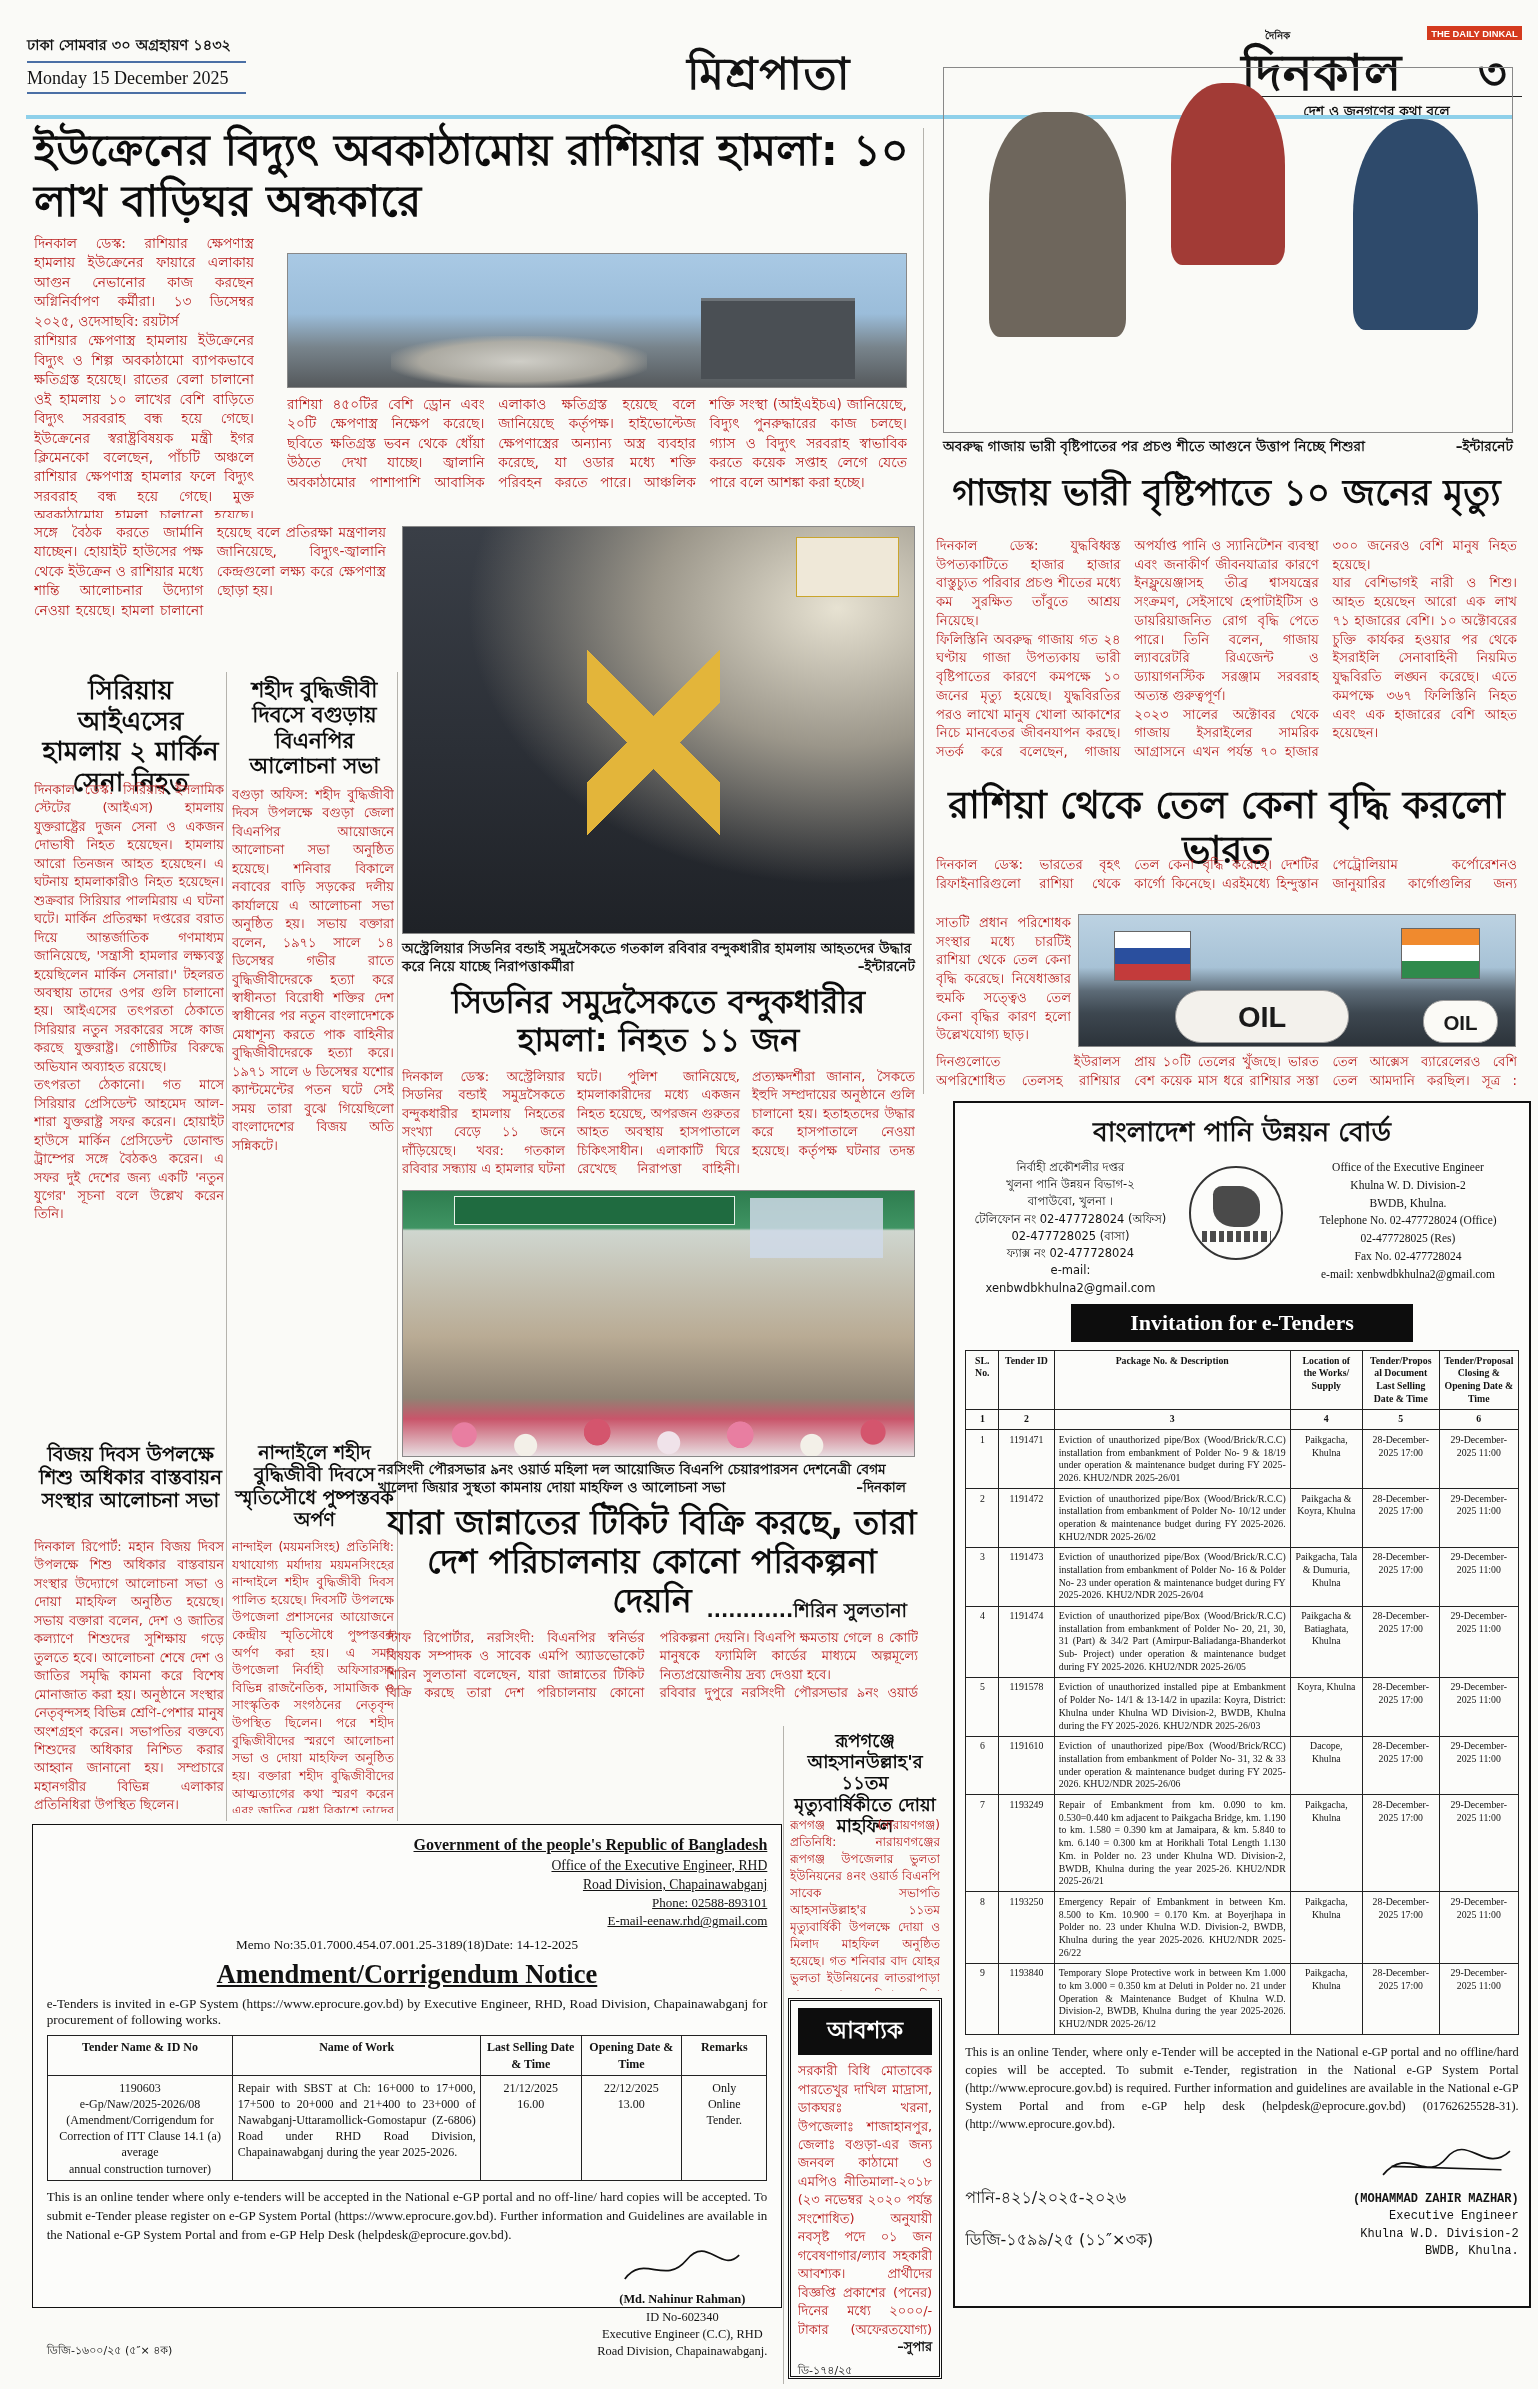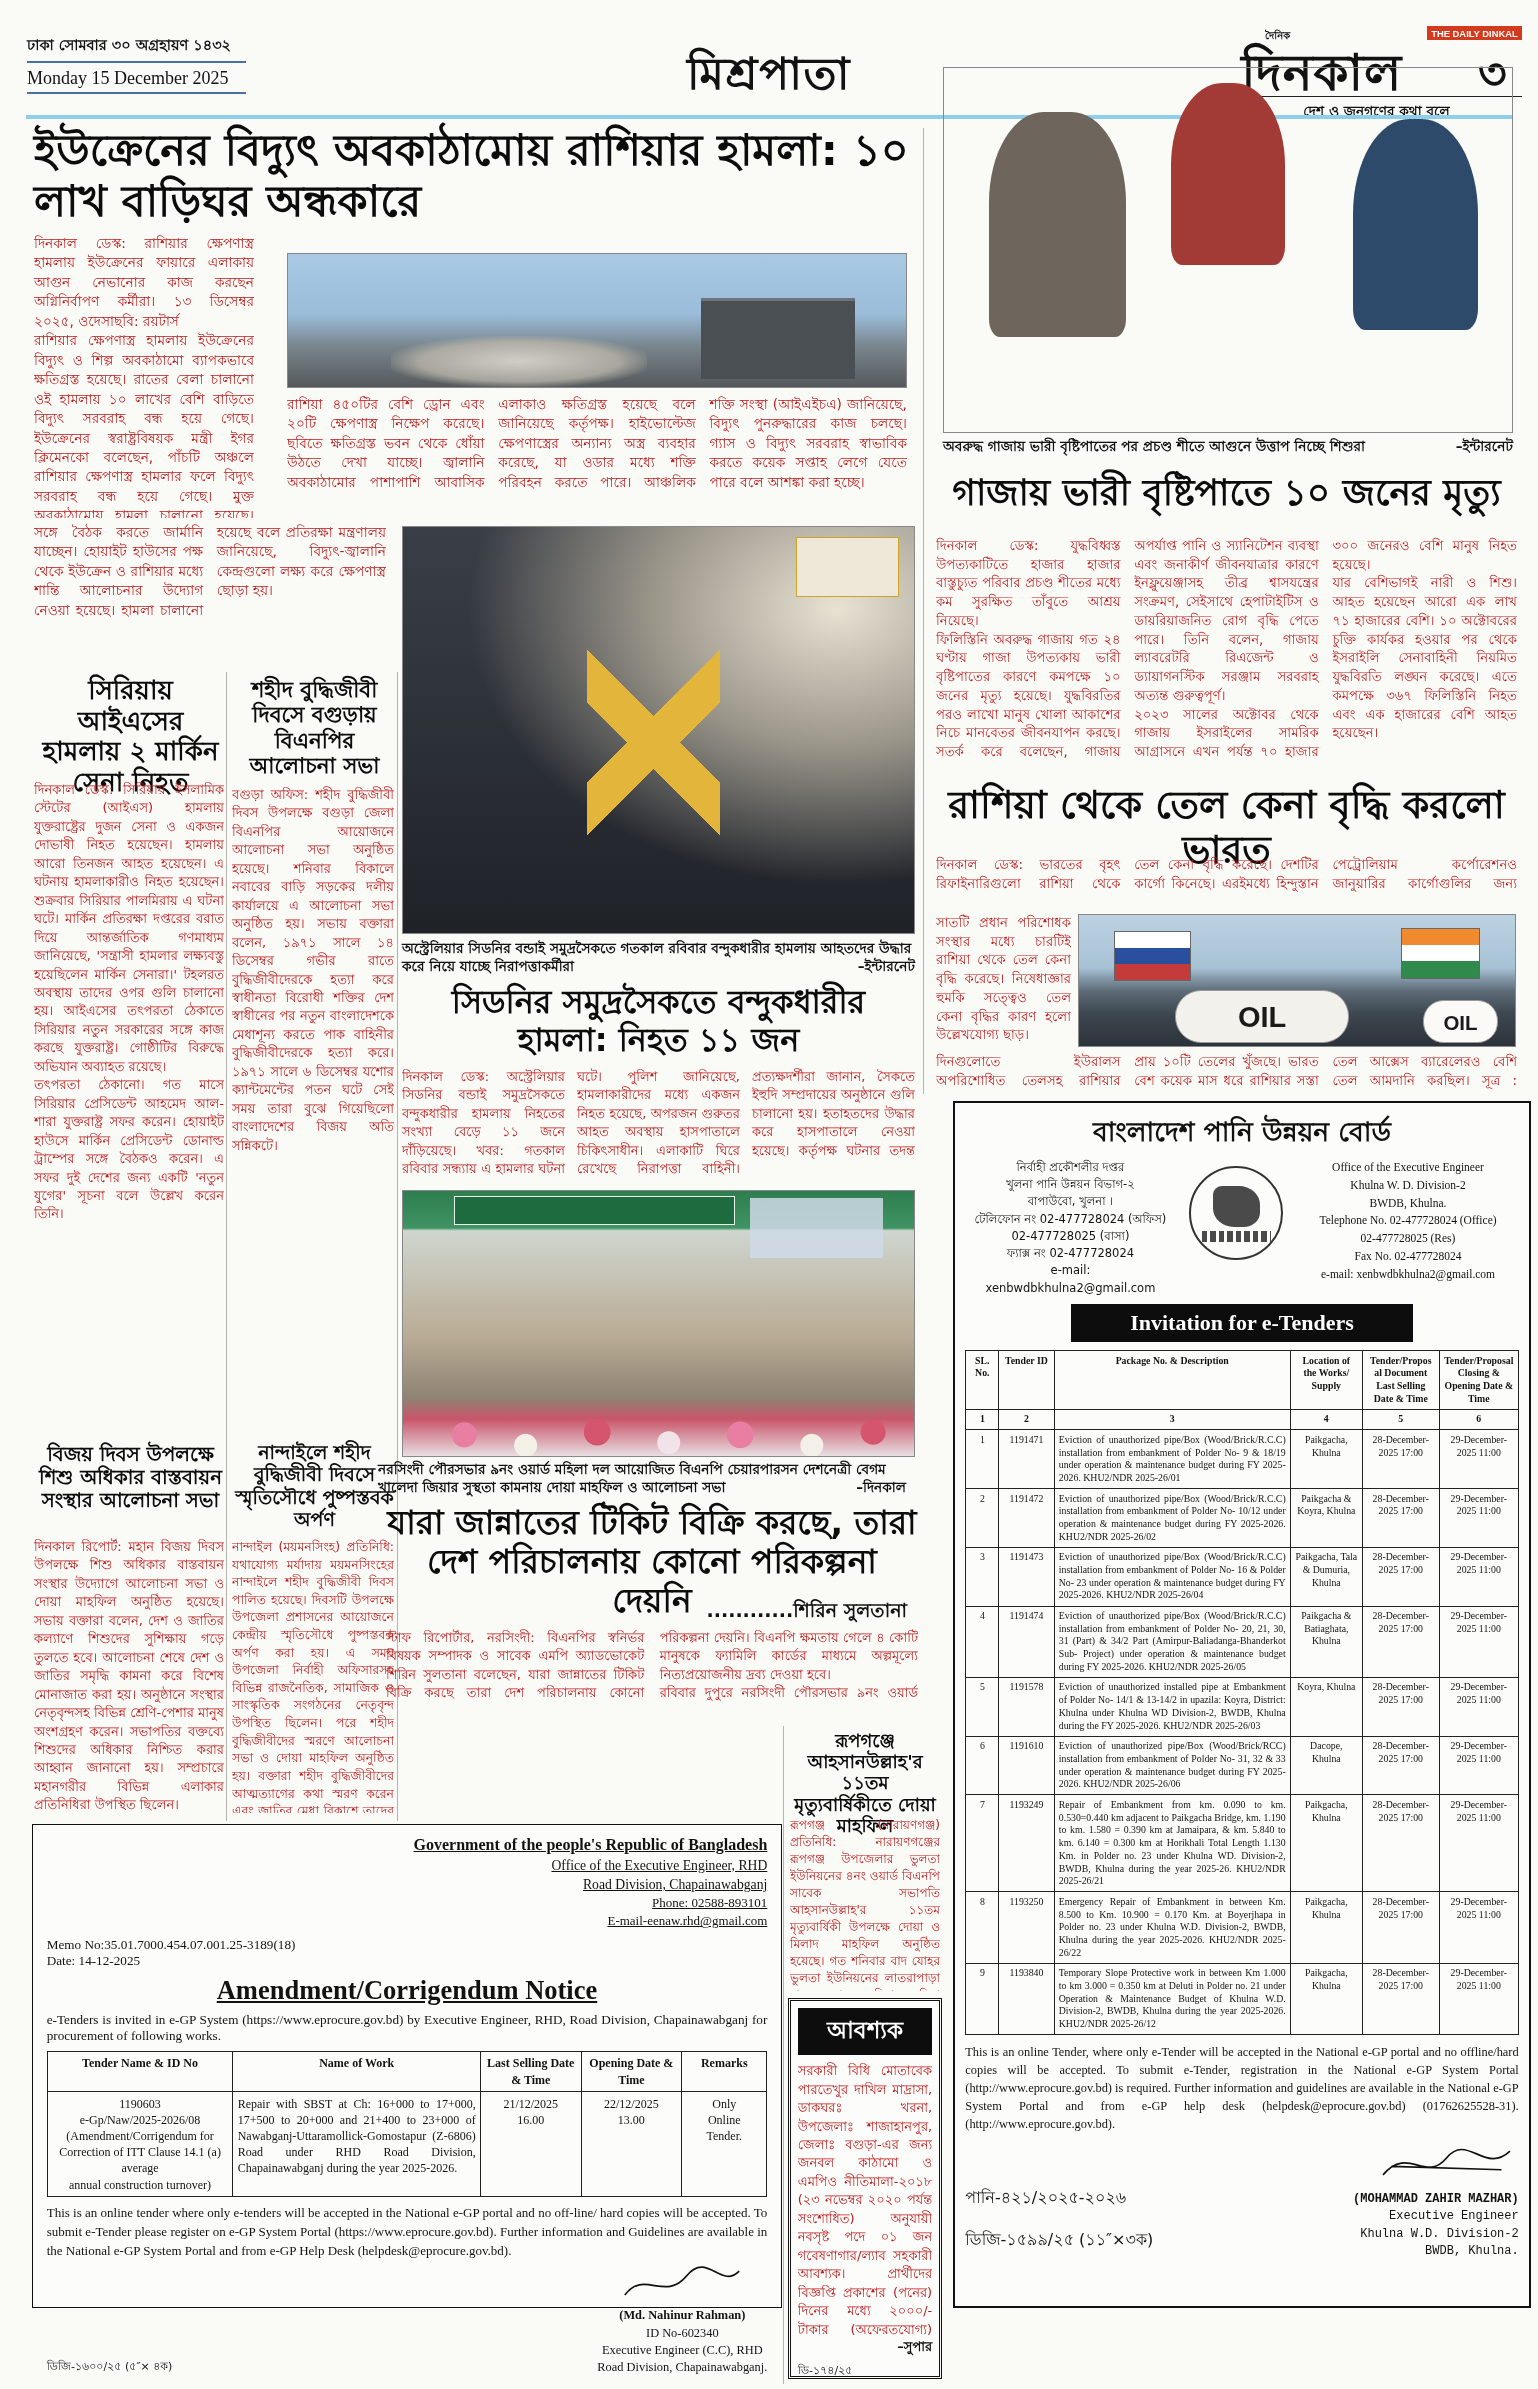--- a/index.html
+++ b/index.html
@@ -284,21 +284,21 @@
   </div>
 
   <div class="abs" style="left:32px;top:1824px;width:750px;height:484px;border:1.7px solid #111;background:#fcfcfa;padding:8.5px 13.7px;" data-name="rhd-notice">
     <div style="text-align:right;line-height:1.4;text-decoration:underline;">
       <div style="font-size:16px;font-weight:bold;" data-name="rhd-gov1">Government of the people's Republic of Bangladesh</div>
       <div style="font-size:13.7px;" data-name="rhd-gov2">Office of the Executive Engineer, RHD</div>
       <div style="font-size:13.7px;" data-name="rhd-gov3">Road Division, Chapainawabganj</div>
       <div style="font-size:13px;" data-name="rhd-phone">Phone: 02588-893101</div>
       <div style="font-size:13px;" data-name="rhd-email">E-mail-eenaw.rhd@gmail.com</div>
     </div>
-    <div style="display:flex;justify-content:center;font-size:13.2px;margin-top:6.8px;flex-direction:column;">
+    <div style="display:flex;justify-content:center;font-size:13.2px;margin-top:6.8px;">
       <span data-name="rhd-memo">Memo No:35.01.7000.454.07.001.25-3189(18)</span>
       <span data-name="rhd-date">Date: 14-12-2025</span>
     </div>
     <div class="u" style="text-align:center;font-size:26.5px;font-weight:bold;margin:5.1px 0 6.8px;" data-name="rhd-title">Amendment/Corrigendum Notice</div>
     <div style="font-size:13.2px;text-align:justify;" data-name="rhd-intro">e-Tenders is invited in e-GP System (https://www.eprocure.gov.bd) by Executive Engineer, RHD, Road Division, Chapainawabganj for procurement of following works.</div>
     <table style="font-size:12px;margin-top:6.8px;line-height:1.35;" data-name="rhd-table">
       <thead>
         <tr data-name="rhd-header-row">
           <th style="width:24%;" data-name="rhd-col-tender">Tender Name &amp; ID No</th>
           <th style="width:32%;" data-name="rhd-col-work">Name of Work</th>

